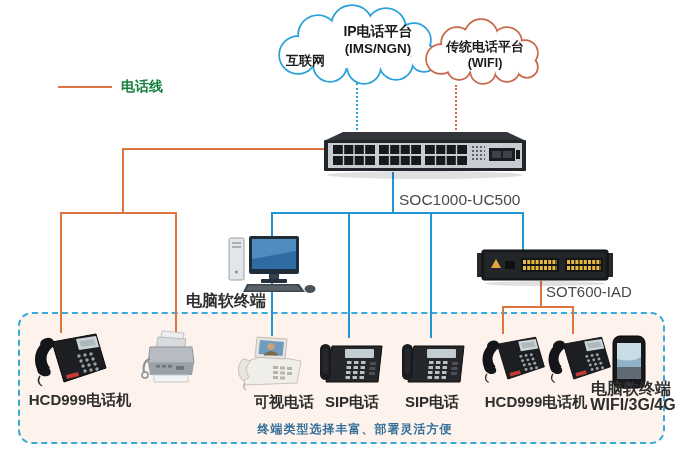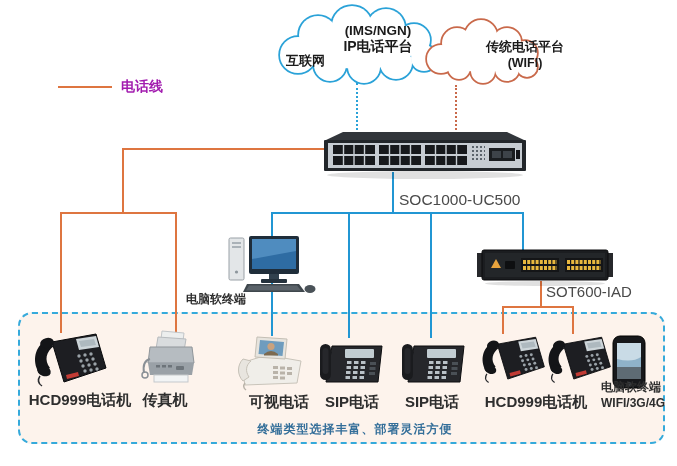--- a/index.html
+++ b/index.html
@@ -13,36 +13,36 @@
   .ln.net{background:var(--network-line,#2196d3);}
   .dotlink{position:absolute;width:0;z-index:1;}
   .dotlink.ip{border-left:2px dotted var(--ip-cloud,#2aa2d8);}
   .dotlink.pstn{border-left:2px dotted var(--pstn-cloud,#c9694a);}
   
   .legend{position:absolute;left:58px;top:78px;z-index:2;}
   .legend-row{display:flex;align-items:center;height:18px;margin-bottom:9px;}
   .legend-swatch{display:inline-block;width:54px;height:2px;margin-right:9px;}
   .legend-swatch.phone{background:var(--phone-line,#de7540);}
   .legend-swatch.net{background:var(--network-line,#2196d3);}
-  .legend-label{font-size:14px;font-weight:700;color:#a21caf;}
+  .legend-label{font-size:14px;font-weight:700;color:#15803d;}
   
   .cloud{position:absolute;z-index:2;}
   .cloud svg{position:absolute;left:0;top:0;}
   .ct{position:absolute;font-weight:700;color:#1b1b1b;white-space:nowrap;z-index:3;}
   .ct .sub{display:block;text-align:center;}
   
   .box{position:absolute;left:18px;top:312px;width:643px;height:128px;z-index:0;
        border:2px dashed var(--box-border,#35aadb);border-radius:14px;
        background:var(--box-fill,#fdf3ec);}
   
   .dev{position:absolute;z-index:2;line-height:0;}
   .lbl{position:absolute;z-index:2;font-size:15px;font-weight:700;color:#2e2e2e;
        text-align:center;white-space:nowrap;}
   .lbl.tech{font-weight:400;font-size:15.5px;color:#4a4a4a;}
-  .lbl.small{font-size:12px;}
+  .lbl.small{font-size:16px;}
   .caption{position:absolute;left:160px;top:421px;width:390px;z-index:2;text-align:center;
            font-size:12px;font-weight:700;letter-spacing:1px;color:var(--caption-text,#336e99);}
 </style>
 </head>
 <body>
 
 <svg width="0" height="0" style="position:absolute">
   <defs>
     <symbol id="sym-switch" viewBox="0 0 216 54">
       <ellipse cx="108" cy="47" rx="98" ry="4" fill="#000" opacity="0.12"></ellipse>
@@ -235,22 +235,22 @@
             <circle cx="94" cy="64" r="16"></circle>
             <circle cx="60" cy="62" r="16"></circle>
           <ellipse cx="90" cy="44" rx="55" ry="22"></ellipse>
         </g>
       </defs>
       <use href="#cshape-ip" fill="#fff" stroke="#2aa2d8" stroke-width="3.5"></use>
       <use href="#cshape-ip" fill="#fff" stroke="none"></use>
     </svg>
     <span class="ct" style="left:16px;top:49px;font-size:13px;">互联网</span>
     <div class="ct" style="left:52px;top:20px;width:112px;text-align:center;">
+      <span class="sub" style="font-size:14px;">IP电话平台</span>
       <span class="sub" style="font-size:13.5px;">(IMS/NGN)</span>
-      <span class="sub" style="font-size:14px;">IP电话平台</span>
     </div>
   </div>
 
   <div class="cloud" style="left:419px;top:17px;width:132px;height:70px;">
     <svg width="132" height="70" viewBox="0 0 132 70">
       <defs>
         <g id="cshape-pstn">
           <circle cx="22" cy="42" r="14"></circle>
             <circle cx="38" cy="26" r="15"></circle>
             <circle cx="62" cy="19" r="16"></circle>
@@ -259,21 +259,21 @@
             <circle cx="108" cy="50" r="10"></circle>
           <circle cx="88" cy="52" r="12"></circle>
             <circle cx="64" cy="54" r="12"></circle>
             <circle cx="40" cy="51" r="11"></circle>
           <ellipse cx="64" cy="38" rx="42" ry="17"></ellipse>
         </g>
       </defs>
       <use href="#cshape-pstn" fill="#fff" stroke="#c9694a" stroke-width="3.5"></use>
       <use href="#cshape-pstn" fill="#fff" stroke="none"></use>
     </svg>
-    <div class="ct" style="left:10px;top:21px;width:112px;text-align:center;padding-left:40px;">
+    <div class="ct" style="left:10px;top:21px;width:112px;text-align:center;">
       <span class="sub" style="font-size:13px;">传统电话平台</span>
       <span class="sub" style="font-size:12.5px;">(WIFI)</span>
     </div>
   </div>
 
   <i class="dotlink ip" style="left:356px;top:83px;height:51px;"></i>
   <i class="dotlink pstn" style="left:455px;top:85px;height:49px;"></i>
 
   <i class="ln h phone" style="left:122px;top:148px;width:203px;"></i>
   <i class="ln v phone" style="left:122px;top:148px;height:66px;"></i>
@@ -318,28 +318,27 @@
         <use href="#sym-phone"></use>
       </svg>
   </div>
   <div class="lbl" style="left:10px;top:391px;width:140px;">HCD999电话机</div>
 
   <div class="dev" style="left:138px;top:329px;">
     <svg width="66" height="60">
         <use href="#sym-fax"></use>
       </svg>
   </div>
-  <div class="lbl" style="left:110px;top:391px;width:110px;">传真机</div>
 
   <div class="dev" style="left:233px;top:333px;">
     <svg width="72" height="58">
         <use href="#sym-videophone"></use>
       </svg>
   </div>
-  <div class="lbl" style="left:224px;top:393px;width:110px;">可视电话</div>
+  <div class="lbl" style="left:204px;top:393px;width:110px;text-align:right;">可视电话</div>
 
   <div class="dev" style="left:318px;top:334px;">
     <svg width="68" height="58">
         <use href="#sym-sip"></use>
       </svg>
   </div>
   <div class="lbl" style="left:297px;top:393px;width:110px;">SIP电话</div>
 
   <div class="dev" style="left:400px;top:334px;">
     <svg width="68" height="58">

